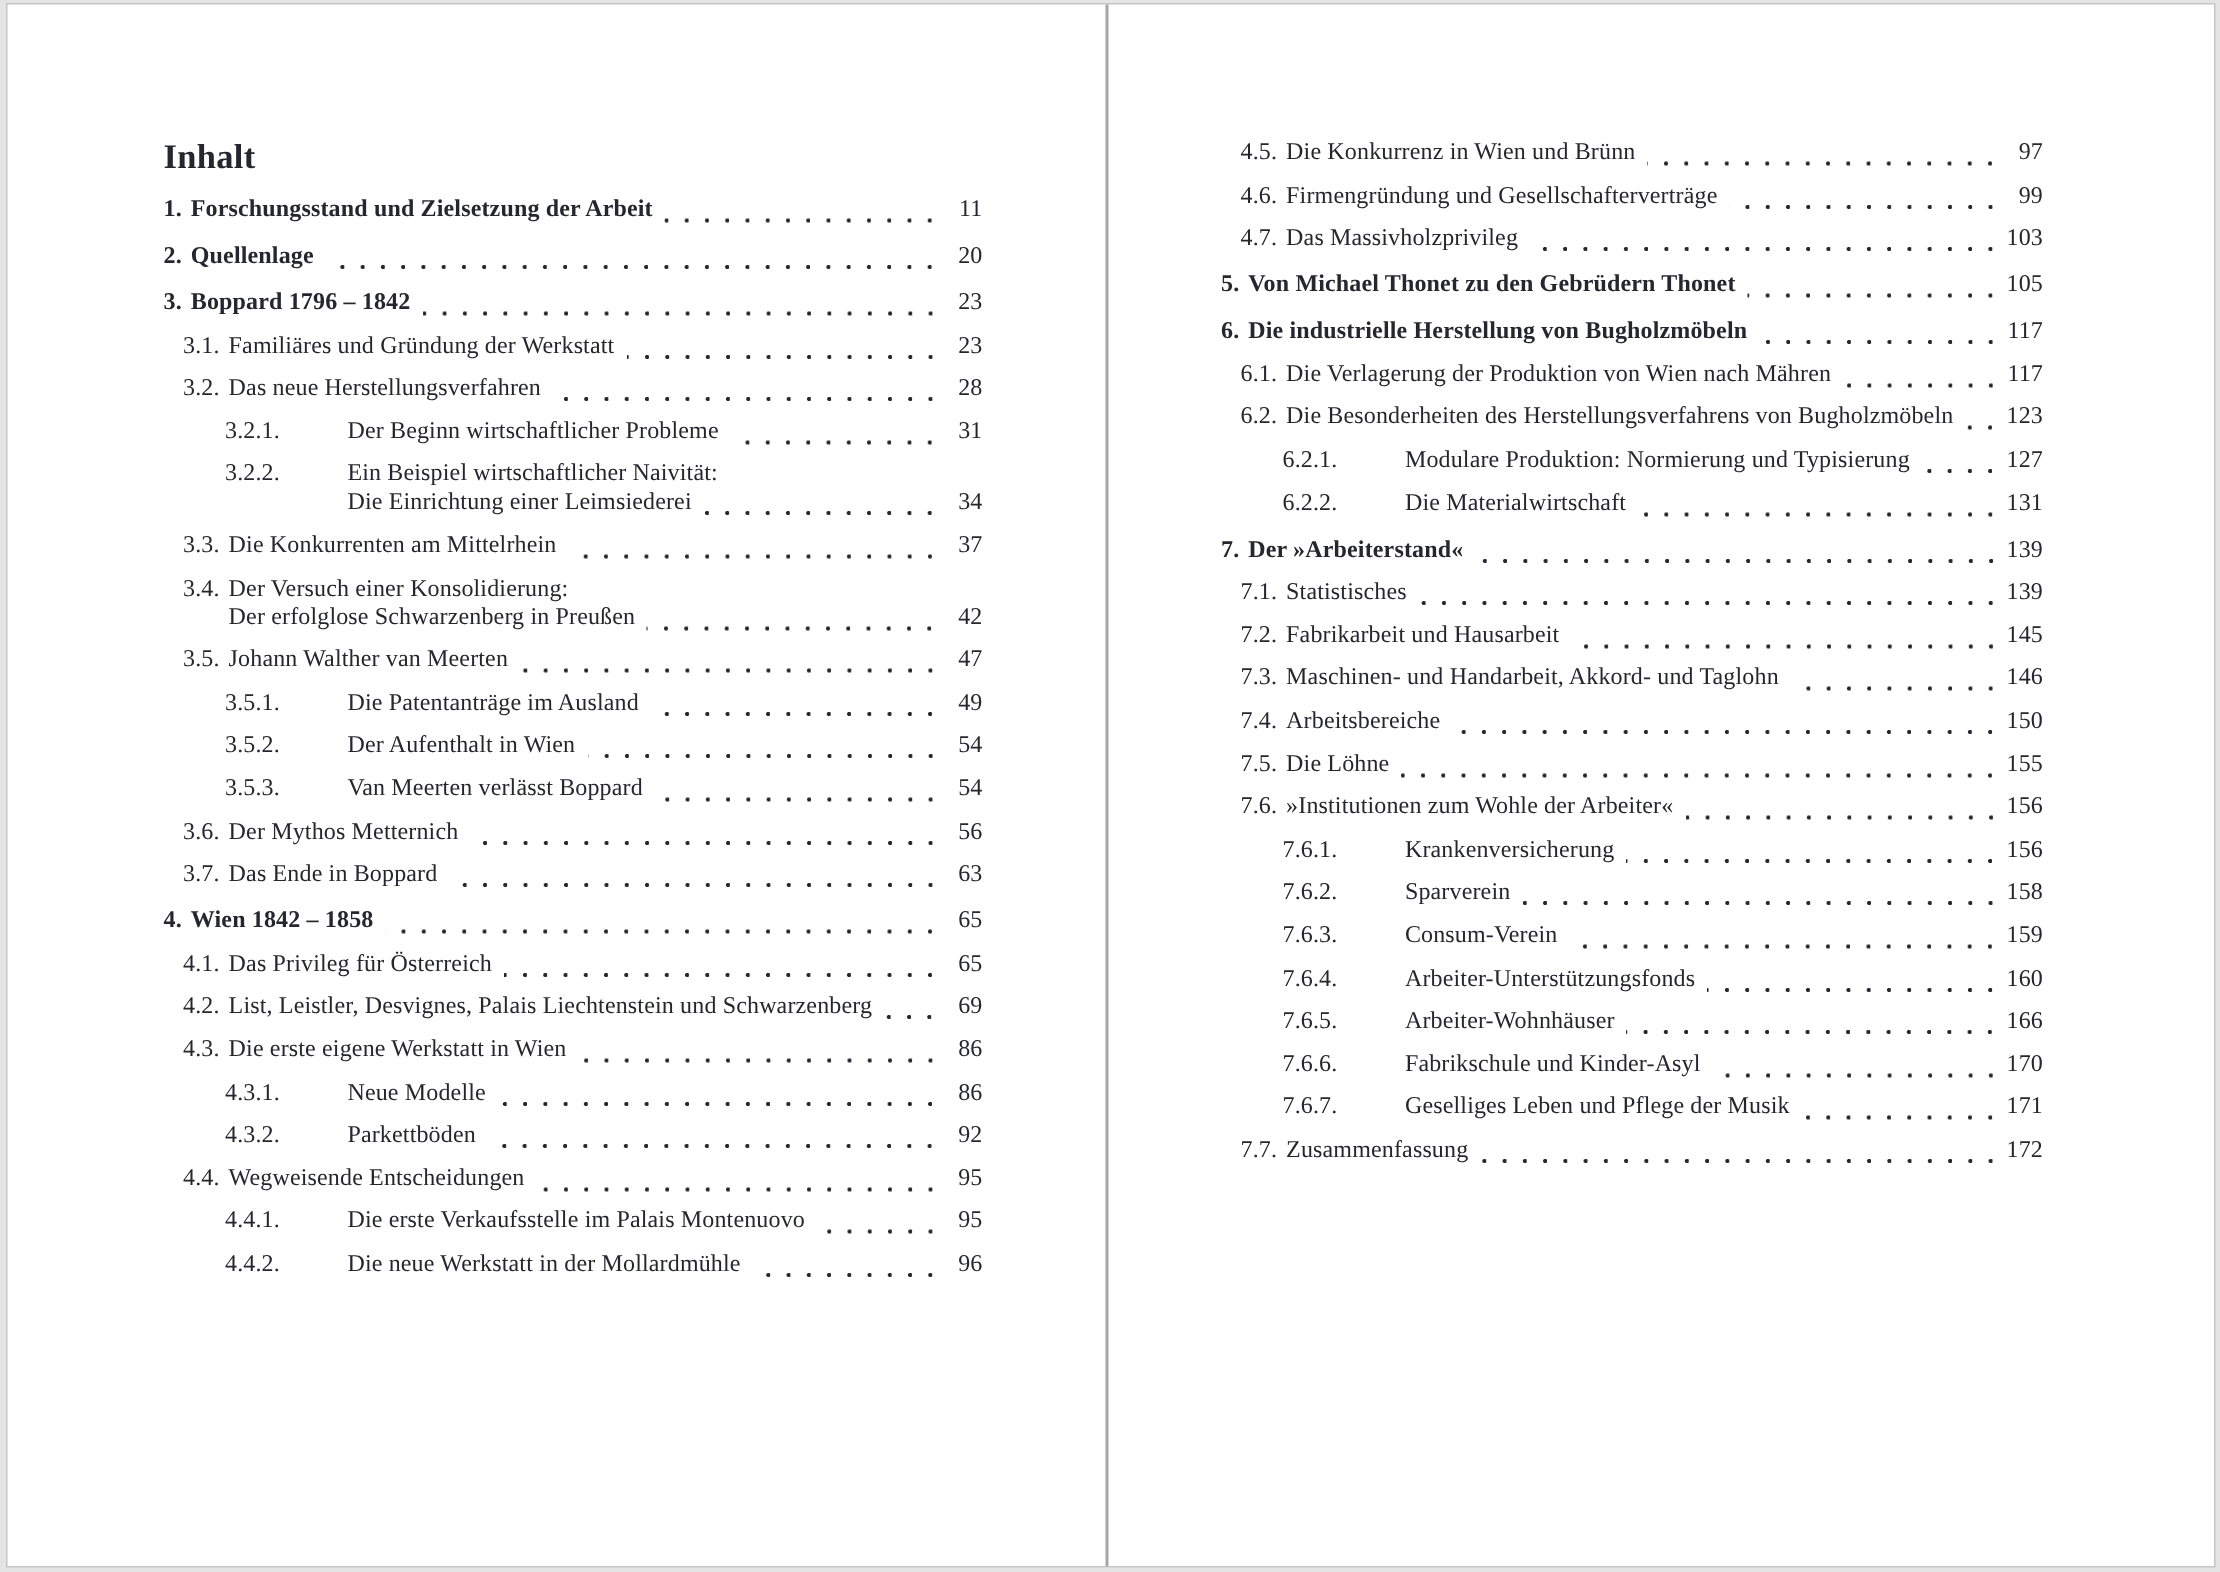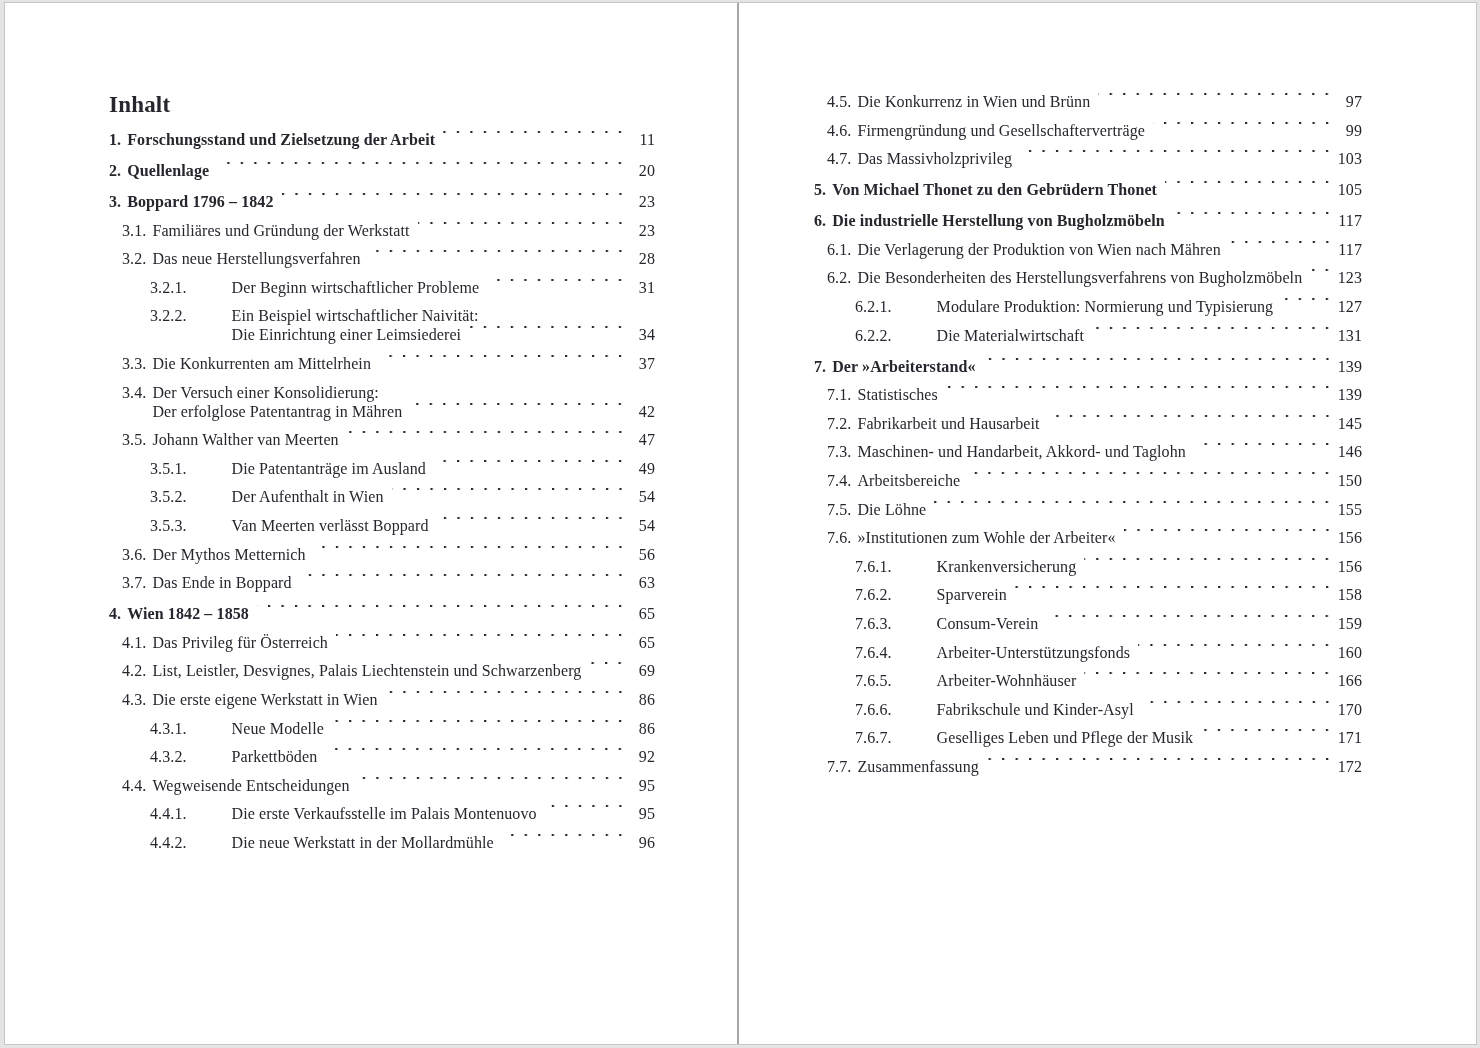--- a/index.html
+++ b/index.html
@@ -49,21 +49,21 @@
     margin-bottom:9.6px;
     letter-spacing:.1px;
   }
   .entry.lv2{padding-left:13px;}
   .entry.lv3{padding-left:41px;gap:39px;}
   .entry.chapter{margin-top:12px;}
   .entry.chapter .lbl,
   .entry.chapter .t{font-weight:bold;}
   .lbl{flex:0 0 auto;margin-right:6px;white-space:nowrap;}
   .rest{flex:1 1 auto;min-width:0;}
-  .line{display:flex;align-items:flex-start;}
+  .line{display:flex;align-items:flex-end;}
   .t{flex:0 0 auto;white-space:nowrap;}
   .dots{
     flex:1 1 auto;
     min-width:6px;
     height:4px;
     margin-left:8px;
     background-image:radial-gradient(circle at 2px 2px, var(--ink) 1.25px, transparent 1.55px);
     background-size:13.5px 4px;
     background-repeat:repeat-x;
     background-position:right 4px center;
@@ -166,21 +166,21 @@
             </div>
           </div>
         </div>
         <div class="entry lv2">
           <span class="lbl">3.4.</span>
           <div class="rest">
             <div class="line">
               <span class="t">Der Versuch einer Konsolidierung:</span>
             </div>
             <div class="line">
-              <span class="t">Der erfolglose Patentantrag in Mähren</span>
+              <span class="t">Der erfolglose Schwarzenberg in Preußen</span>
               <span class="dots"></span>
               <span class="pg">42</span>
             </div>
           </div>
         </div>
         <div class="entry lv2">
           <span class="lbl">3.5.</span>
           <div class="rest">
             <div class="line">
               <span class="t">Johann Walther van Meerten</span>

